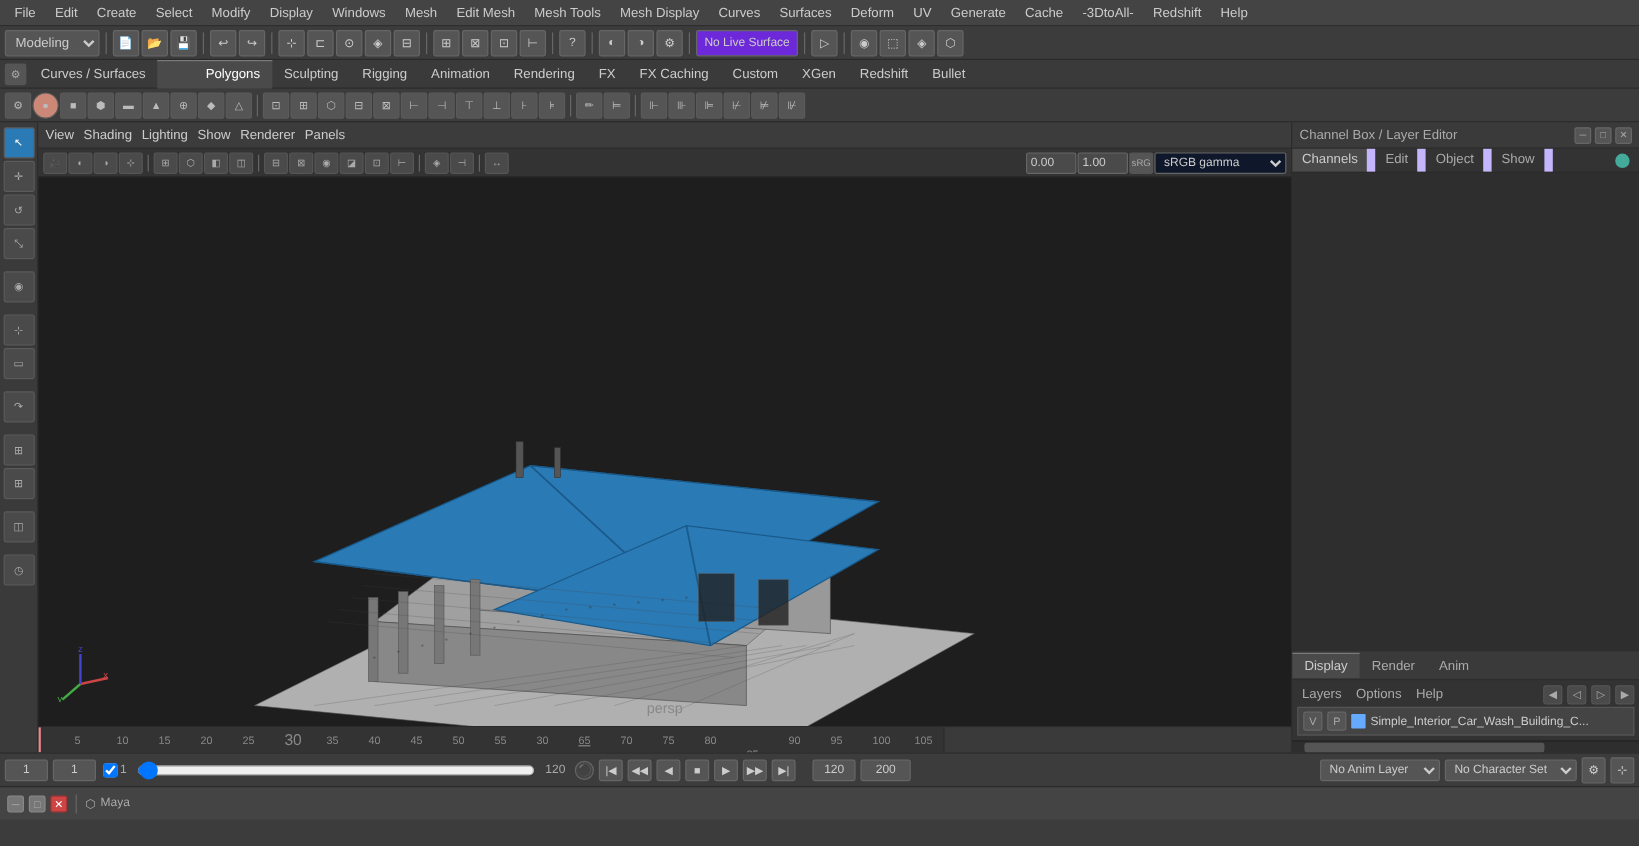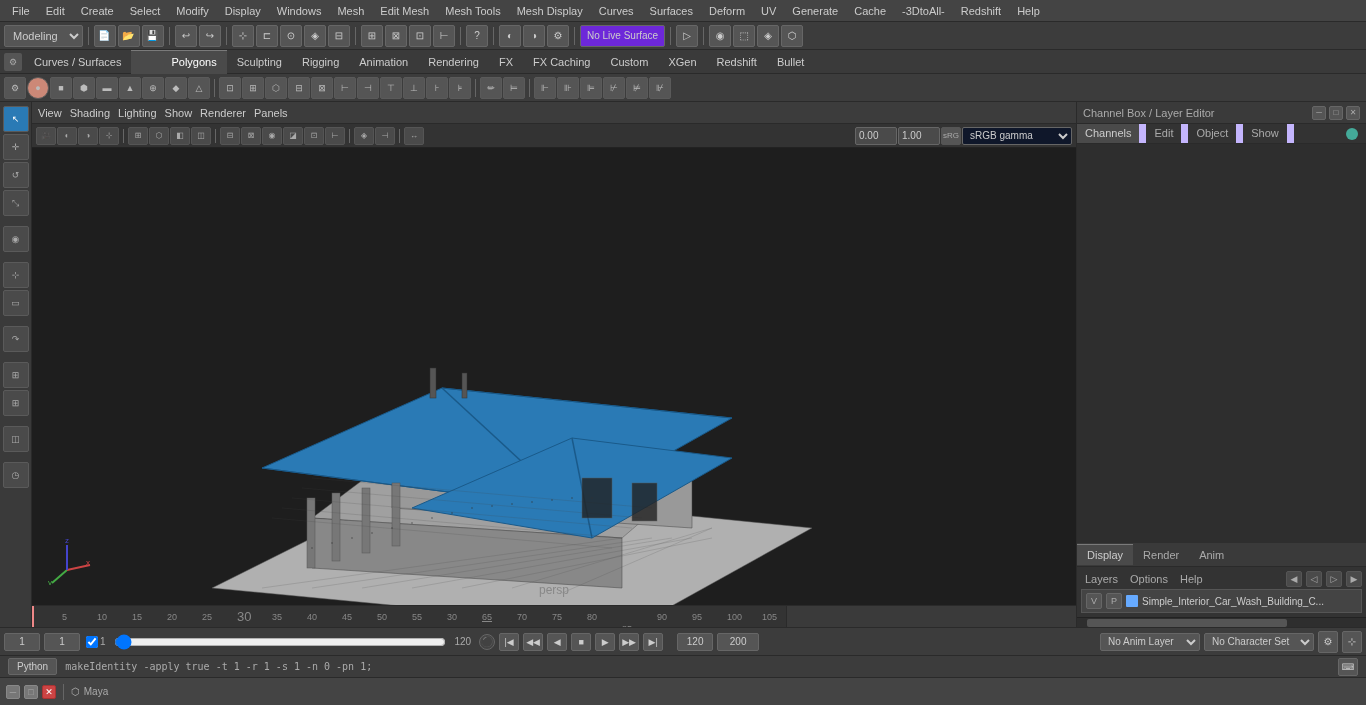--- a/index.html
+++ b/index.html
@@ -873,25 +873,20 @@
     <select class="anim-layer-select">
       <option>No Anim Layer</option>
     </select>
     <select class="char-set-select">
       <option>No Character Set</option>
     </select>
     <div class="toolbar-btn" style="width:20px;">⚙</div>
     <div class="toolbar-btn" style="width:20px;">⊹</div>
   </div>
 
-  <div id="status-bar">
-    <div class="python-tab">Python</div>
-    <span class="command-text">makeIdentity -apply true -t 1 -r 1 -s 1 -n 0 -pn 1;</span>
-    <div class="toolbar-btn" style="width:20px; height:18px; font-size:9px;">⌨</div>
-  </div>
 
   <div id="window-bar">
     <div class="win-btn win-btn-minimize">─</div>
     <div class="win-btn win-btn-maximize">□</div>
     <div class="win-btn win-btn-close">✕</div>
     <div class="win-separator"></div>
     <span class="win-label">⬡</span>
     <span class="win-label">Maya</span>
   </div>
 

